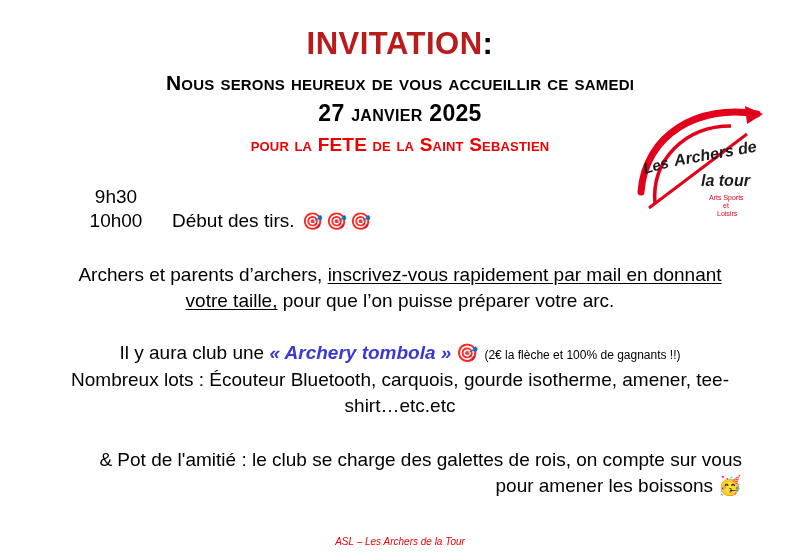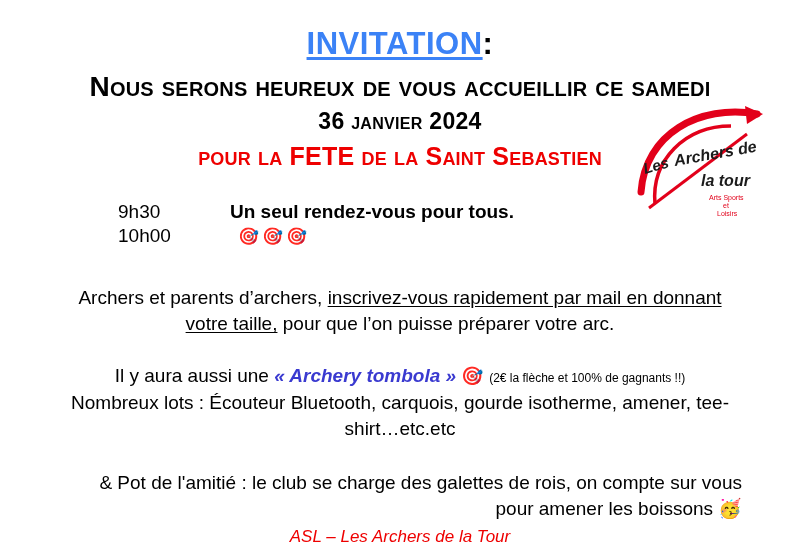--- a/index.html
+++ b/index.html
@@ -28,69 +28,69 @@
     padding-top: 26px;
     text-align: center;
   }
 
   .title-line {
     font-size: 31px;
     font-weight: bold;
     letter-spacing: 0.5px;
   }
   .title-word {
-    color: #3b82f6;
-    text-decoration: underline;
+    color: #b91c1c;
     text-underline-offset: 3px;
   }
   .title-colon {
     color: #000000;
   }
 
   .subtitle {
     margin-top: 9px;
-    font-size: 28px;
+    font-size: 21px;
     font-weight: bold;
     color: #000000;
     font-variant: small-caps;
     letter-spacing: 0.2px;
   }
 
   .date-line {
     margin-top: 5px;
     font-size: 23px;
     font-weight: bold;
     font-variant: small-caps;
     letter-spacing: 0.3px;
   }
 
   .fete-line {
     margin-top: 7px;
-    font-size: 25px;
+    font-size: 19px;
     font-weight: bold;
     color: #ee0000;
     font-variant: small-caps;
     letter-spacing: 0.2px;
   }
 
   
   .logo {
     position: absolute;
     top: 100px;
     right: 18px;
     width: 155px;
     height: 118px;
   }
   .logo svg { display: block; }
 
   
   .schedule {
     margin-top: 30px;
-    padding-left: 118px;
+    padding-left: 60px;
     font-size: 19px;
+    text-align: center;
   }
   .sched-row {
     display: flex;
     align-items: baseline;
     margin-bottom: 2px;
   }
   .sched-time {
     width: 112px;
     flex: 0 0 112px;
   }
@@ -103,21 +103,21 @@
     font-size: 17px;
   }
 
   
   .para {
     text-align: center;
     font-size: 19px;
     line-height: 1.38;
     padding: 0 58px;
   }
-  .p-invite { margin-top: 38px; }
+  .p-invite { margin-top: 30px; }
   .p-tombola { margin-top: 26px; }
   .p-pot { margin-top: 28px; text-align: right; }
 
   .u { text-decoration: underline; text-underline-offset: 2px; }
 
   .tombola-name {
     color: #3a3ad0;
     font-style: italic;
     font-weight: bold;
     text-align: center;
@@ -126,21 +126,21 @@
 
   .target-emoji { font-size: 18px; }
 
   .footer {
     position: absolute;
     left: 0;
     right: 0;
     bottom: 12px;
     text-align: center;
     color: #ee0000;
-    font-size: 17px;
+    font-size: 10px;
     font-style: italic;
   }
 </style>
 </head>
 <body>
 
 <div class="page">
 
   <div class="logo">
     <svg viewBox="0 0 155 118" width="155" height="118" aria-hidden="true">
@@ -159,42 +159,42 @@
       <text x="96" y="108" font-family="'Liberation Sans', sans-serif" font-size="7" fill="#e2001a">et</text>
       <text x="90" y="116" font-family="'Liberation Sans', sans-serif" font-size="7" fill="#e2001a">Loisirs</text>
     </svg>
   </div>
 
   <div class="header">
     <div class="title-line">
       <span class="title-word">INVITATION</span><span class="title-colon">:</span>
     </div>
     <div class="subtitle">Nous serons heureux de vous accueillir ce samedi</div>
-    <div class="date-line">36 janvier 2024</div>
+    <div class="date-line">27 janvier 2025</div>
     <div class="fete-line">pour la FETE de la Saint Sebastien</div>
   </div>
 
   <div class="schedule">
     <div class="sched-row">
       <span class="sched-time">9h30</span>
-      <span class="sched-desc bold">Un seul rendez-vous pour tous.</span>
     </div>
     <div class="sched-row">
       <span class="sched-time">10h00</span>
+      <span class="sched-desc">Début des tirs.</span>
       <span class="targets">🎯🎯🎯</span>
     </div>
   </div>
 
   <div class="para p-invite">
     <span>Archers et parents d’archers, </span><span class="u">inscrivez-vous rapidement par mail en donnant votre taille,</span><span> pour que l’on puisse préparer votre arc.</span>
   </div>
 
   <div class="para p-tombola">
     <div>
-      <span>Il y aura aussi une </span><span class="tombola-name">« Archery tombola »</span>
+      <span>Il y aura club une </span><span class="tombola-name">« Archery tombola »</span>
       <span class="target-emoji">🎯</span>
       <span class="small-note">(2€ la flèche et 100% de gagnants !!)</span>
     </div>
     <div>Nombreux lots : Écouteur Bluetooth, carquois, gourde isotherme, amener, tee-shirt…etc.etc</div>
   </div>
 
   <div class="para p-pot">&amp; Pot de l'amitié : le club se charge des galettes de rois, on compte sur vous pour amener les boissons 🥳</div>
 
   <div class="footer">ASL – Les Archers de la Tour</div>
 

